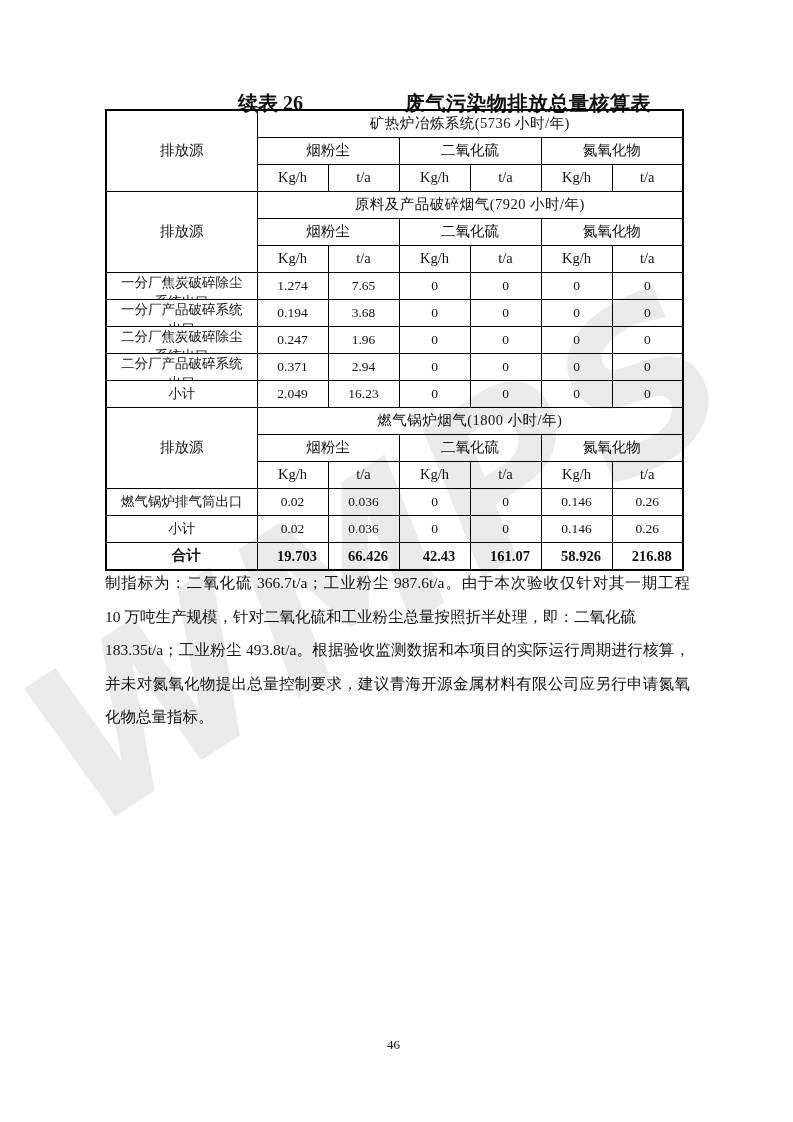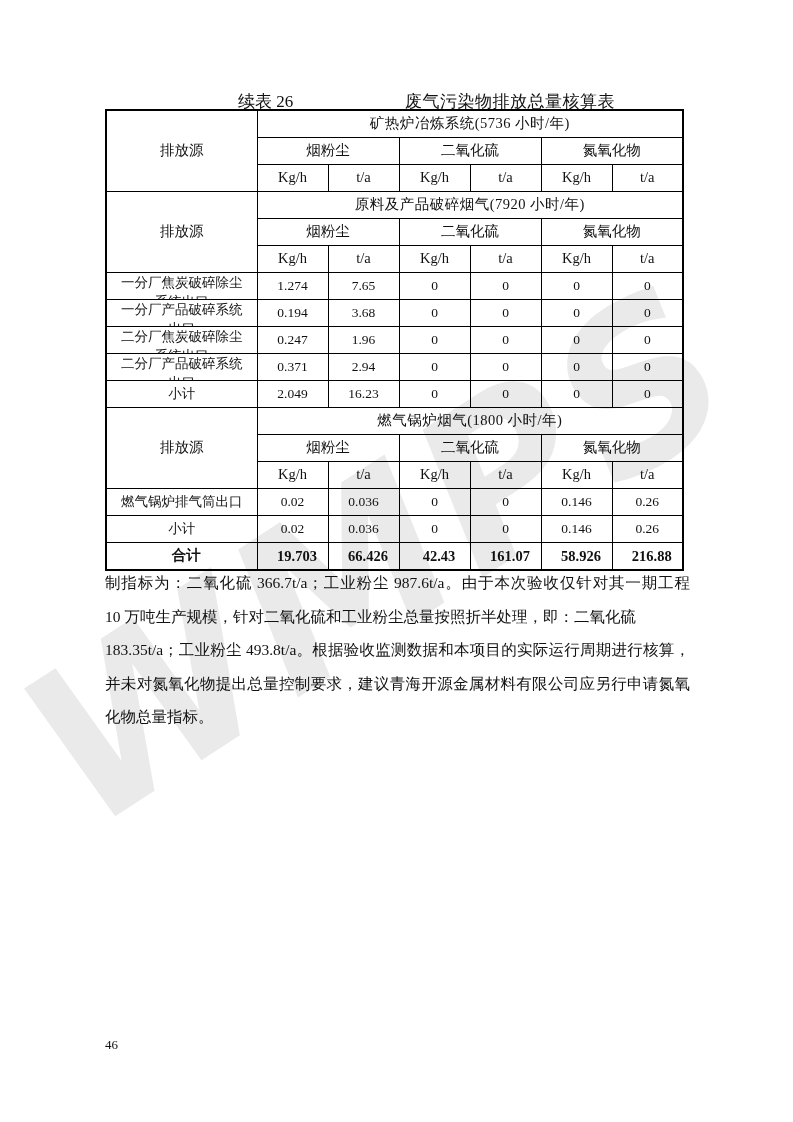--- a/index.html
+++ b/index.html
@@ -32,22 +32,22 @@
     user-select: none;
   }
 
   
   .doc-title {
     position: absolute;
     top: 90px;
     left: 105px;
     width: 577px;
     height: 18px;
-    font-weight: normal;
-    font-size: 17px;
+    font-weight: bold;
+    font-size: 20px;
   }
   .t-cont { position: absolute; left: 133px; top: 0; }
   .t-main { position: absolute; left: 300px; top: 0; letter-spacing: 0.5px; }
 
   
   table.em {
     position: absolute;
     top: 109px;
     left: 105px;
     width: 577px;
@@ -94,20 +94,21 @@
   }
   .pline.short { text-align-last: left; }
   .pline.indent { text-indent: 31px; }
 
   
   .pageno {
     position: absolute;
     left: 105px;
     top: 1037px;
     width: 577px;
+    text-align: center;
     font-size: 13px;
   }
 </style>
 </head>
 <body>
 
 <div class="page">
 
   <div class="watermark">
     <span>WMPS</span>

